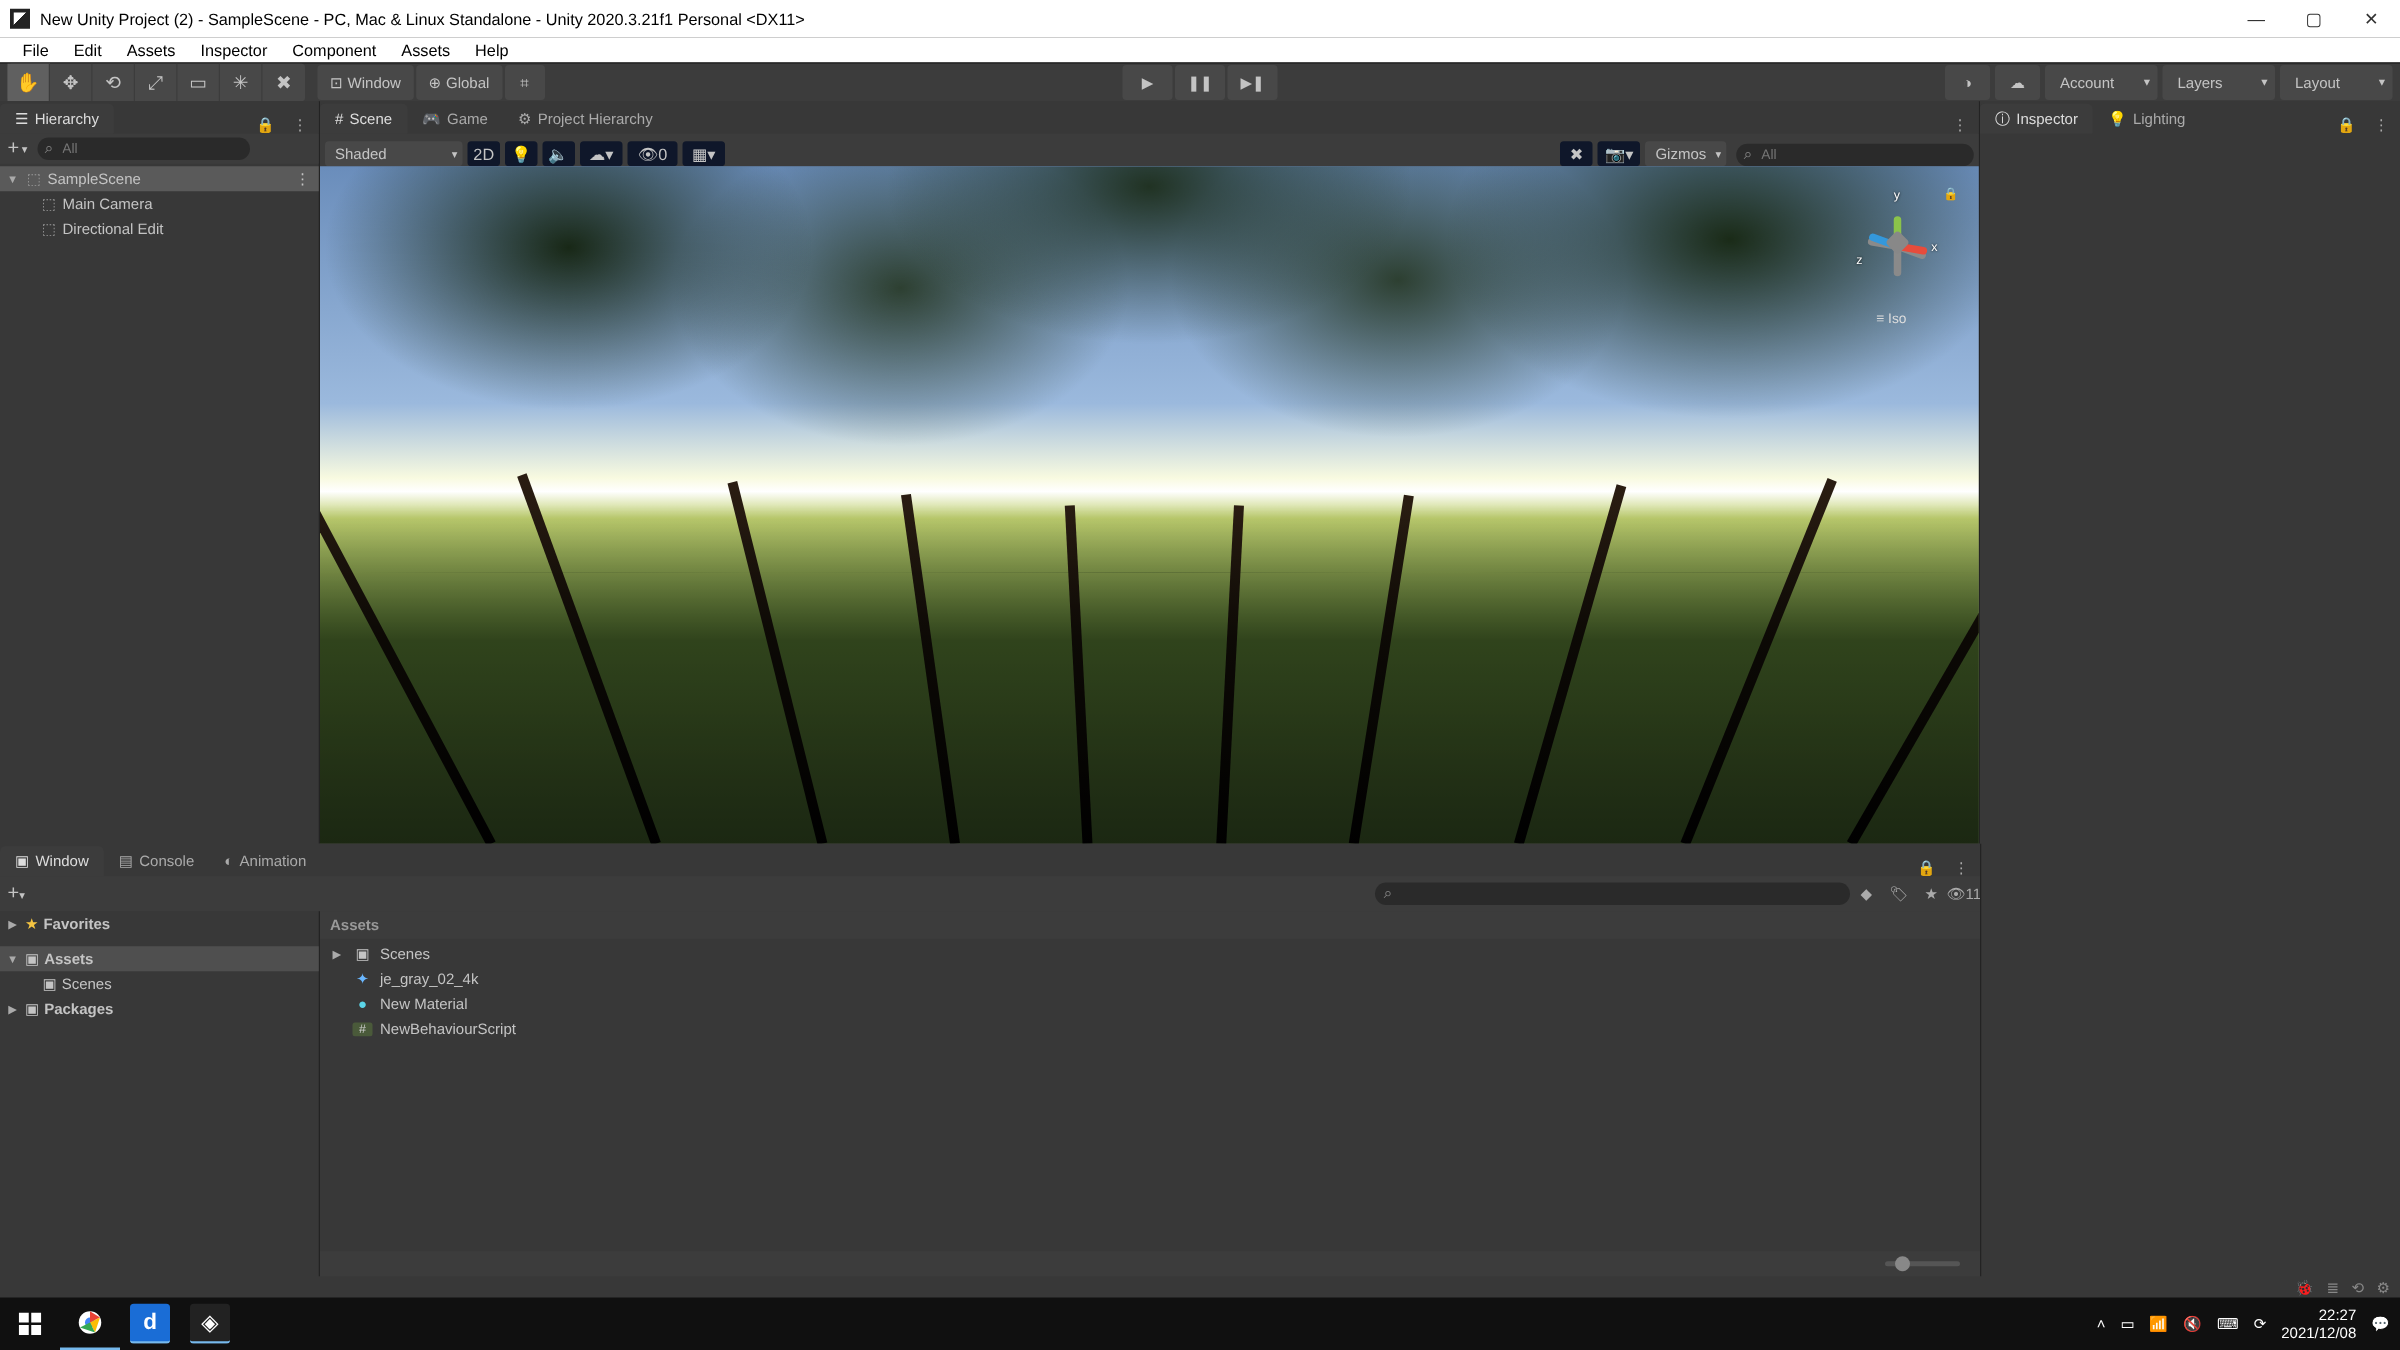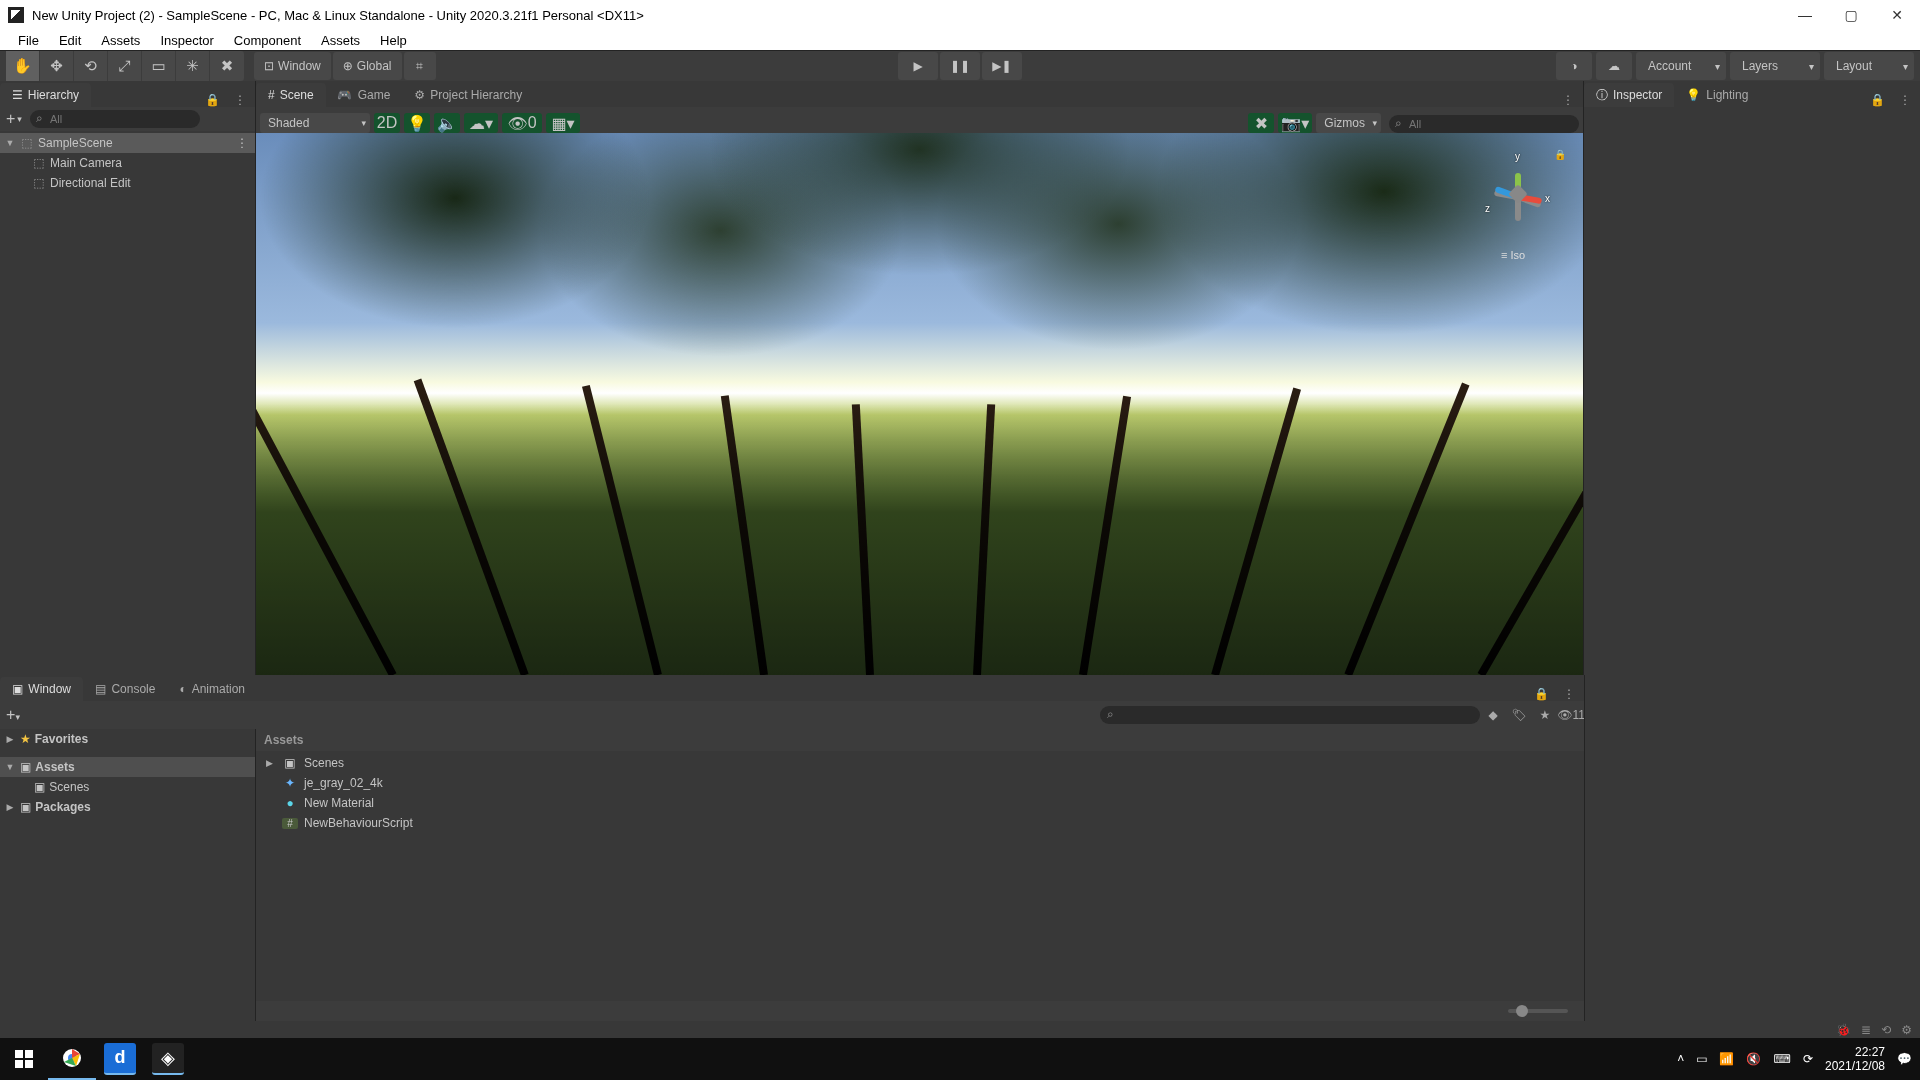--- a/index.html
+++ b/index.html
@@ -54,21 +54,21 @@
 .tree-row.scene{background:#5a5a5a;}
 .tree-row .arrow{width:12px;text-align:center;color:#aaa;font-size:9px;}
 .tree-row .cube{width:14px;text-align:center;color:#9a9a9a;font-size:12px;}
 .tree-row.indent{padding-left:32px;}
 
 
 .panel.scene{flex:1;display:flex;flex-direction:column;border-right:1px solid #232323;}
 .scene-toolbar{height:26px;background:#3c3c3c;display:flex;align-items:flex-end;padding:0 4px;gap:4px;}
 .small-dd{background:#484848;height:20px;border-radius:3px;display:flex;align-items:center;padding:0 16px 0 8px;position:relative;color:#c4c4c4;}
 .small-dd::after{content:"▾";position:absolute;right:4px;font-size:9px;}
-.scene-tbtn{width:26px;height:20px;background:#14532d;border-radius:3px;display:flex;align-items:center;justify-content:center;font-size:16px;}
+.scene-tbtn{width:26px;height:20px;background:#0f172a;border-radius:3px;display:flex;align-items:center;justify-content:center;font-size:13px;}
 .viewport{flex:1;position:relative;overflow:hidden;background:linear-gradient(to bottom,#6a8dbb 0%,#9bb9dd 35%,#f8fae0 46%,#ffffff 48%,#c0d070 52%,#5f7d3a 70%,#3a5028 100%);}
 .trunk{position:absolute;bottom:0;width:8px;background:linear-gradient(#2a1d12,#000);transform-origin:bottom center;}
 .ground-shadow{position:absolute;bottom:0;left:0;right:0;height:50%;background:linear-gradient(to bottom,transparent,#2b3a1e 40%,#1a2412);mix-blend-mode:multiply;opacity:.6;}
 .gizmo{position:absolute;top:16px;right:20px;width:90px;height:90px;}
 .gizmo .center{position:absolute;left:38px;top:38px;width:14px;height:14px;background:#888;border-radius:3px;transform:rotate(45deg);}
 .axis{position:absolute;left:45px;top:45px;width:24px;height:6px;border-radius:3px;transform-origin:left center;}
 .axis.x{background:#e74c3c;transform:rotate(10deg);} .axis.y{background:#8bc34a;transform:rotate(-90deg);} .axis.z{background:#3498db;transform:rotate(200deg);}
 .axis.xn{background:#8a8a8a;transform:rotate(190deg);} .axis.yn{background:#8a8a8a;transform:rotate(90deg);} .axis.zn{background:#8a8a8a;transform:rotate(20deg);}
 .gizmo .lbl{position:absolute;font-size:10px;color:#fff;text-shadow:0 0 2px #000;}
 .gizmo .iso{position:absolute;top:100px;left:28px;font-size:11px;color:#ddd;}

